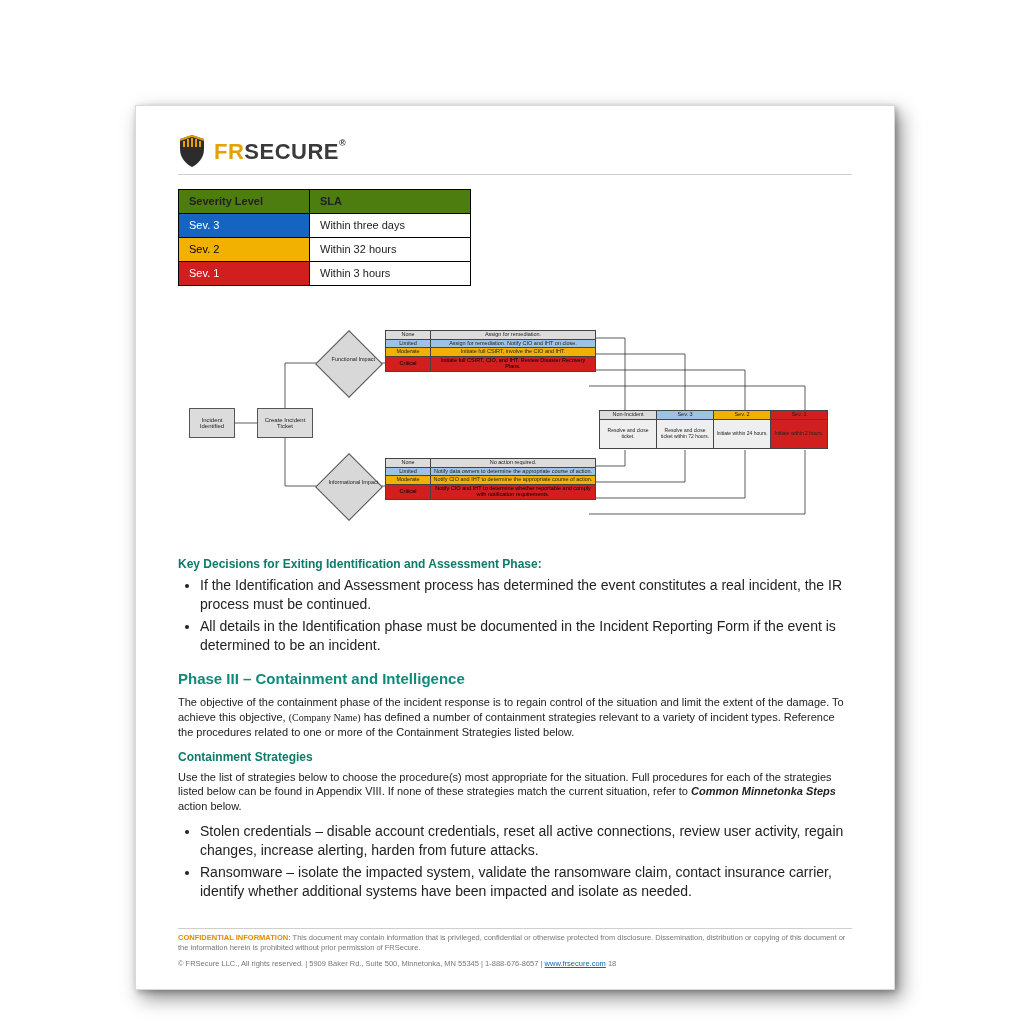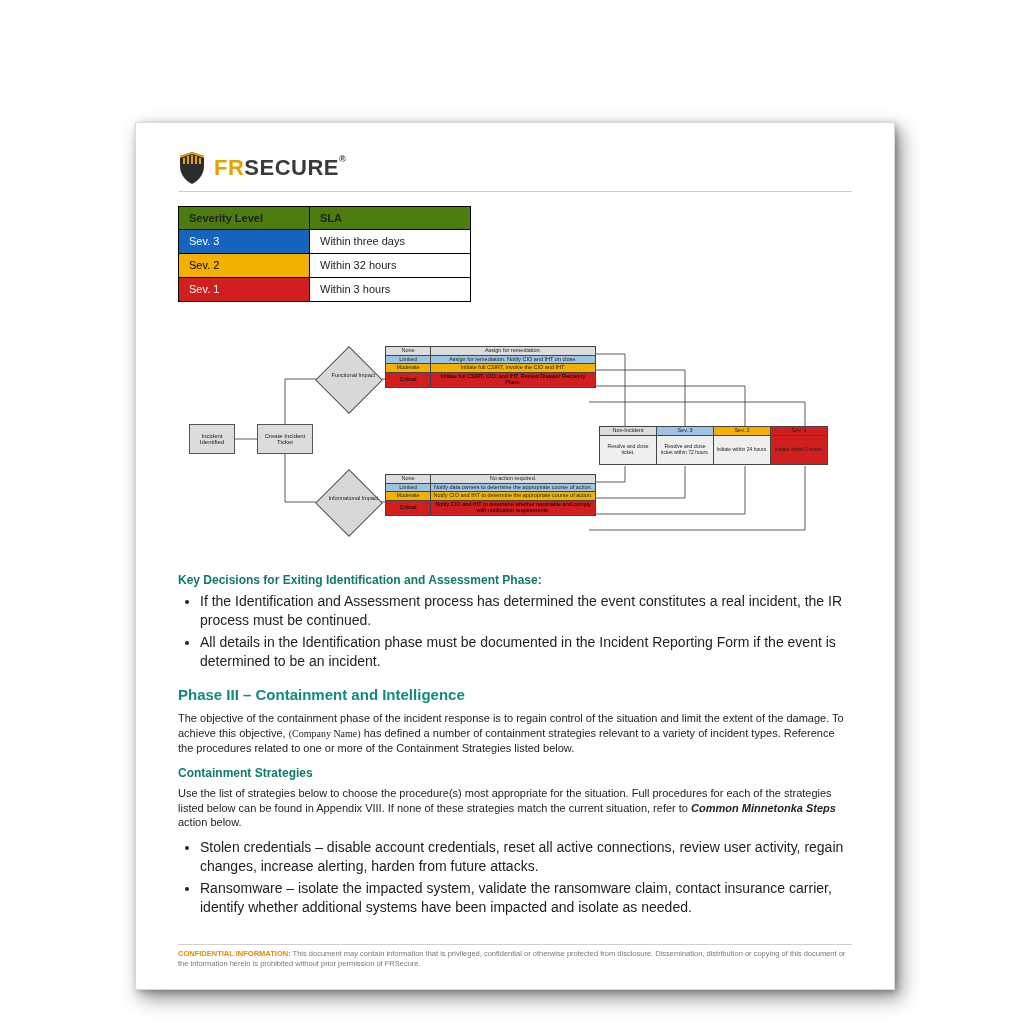--- a/index.html
+++ b/index.html
@@ -358,16 +358,21 @@
       <li>Stolen credentials – disable account credentials, reset all active connections, review user activity, regain changes, increase alerting, harden from future attacks.</li>
       <li>Ransomware – isolate the impacted system, validate the ransomware claim, contact insurance carrier, identify whether additional systems have been impacted and isolate as needed.</li>
     </ul>
 
     <div class="footer">
       <hr>
       <div>
         <span class="confidential">CONFIDENTIAL INFORMATION:</span>
         <span> This document may contain information that is privileged, confidential or otherwise protected from disclosure. Dissemination, distribution or copying of this document or the information herein is prohibited without prior permission of FRSecure.</span>
       </div>
+      <div style="margin-top:6px;">
+        <span>© FRSecure LLC., All rights reserved. | 5909 Baker Rd., Suite 500, Minnetonka, MN 55345 | 1-888-676-8657 | </span>
+        <span class="link">www.frsecure.com</span>
+        <span>   18</span>
+      </div>
     </div>
 
   </div>
 </div>
 
 </body></html>

